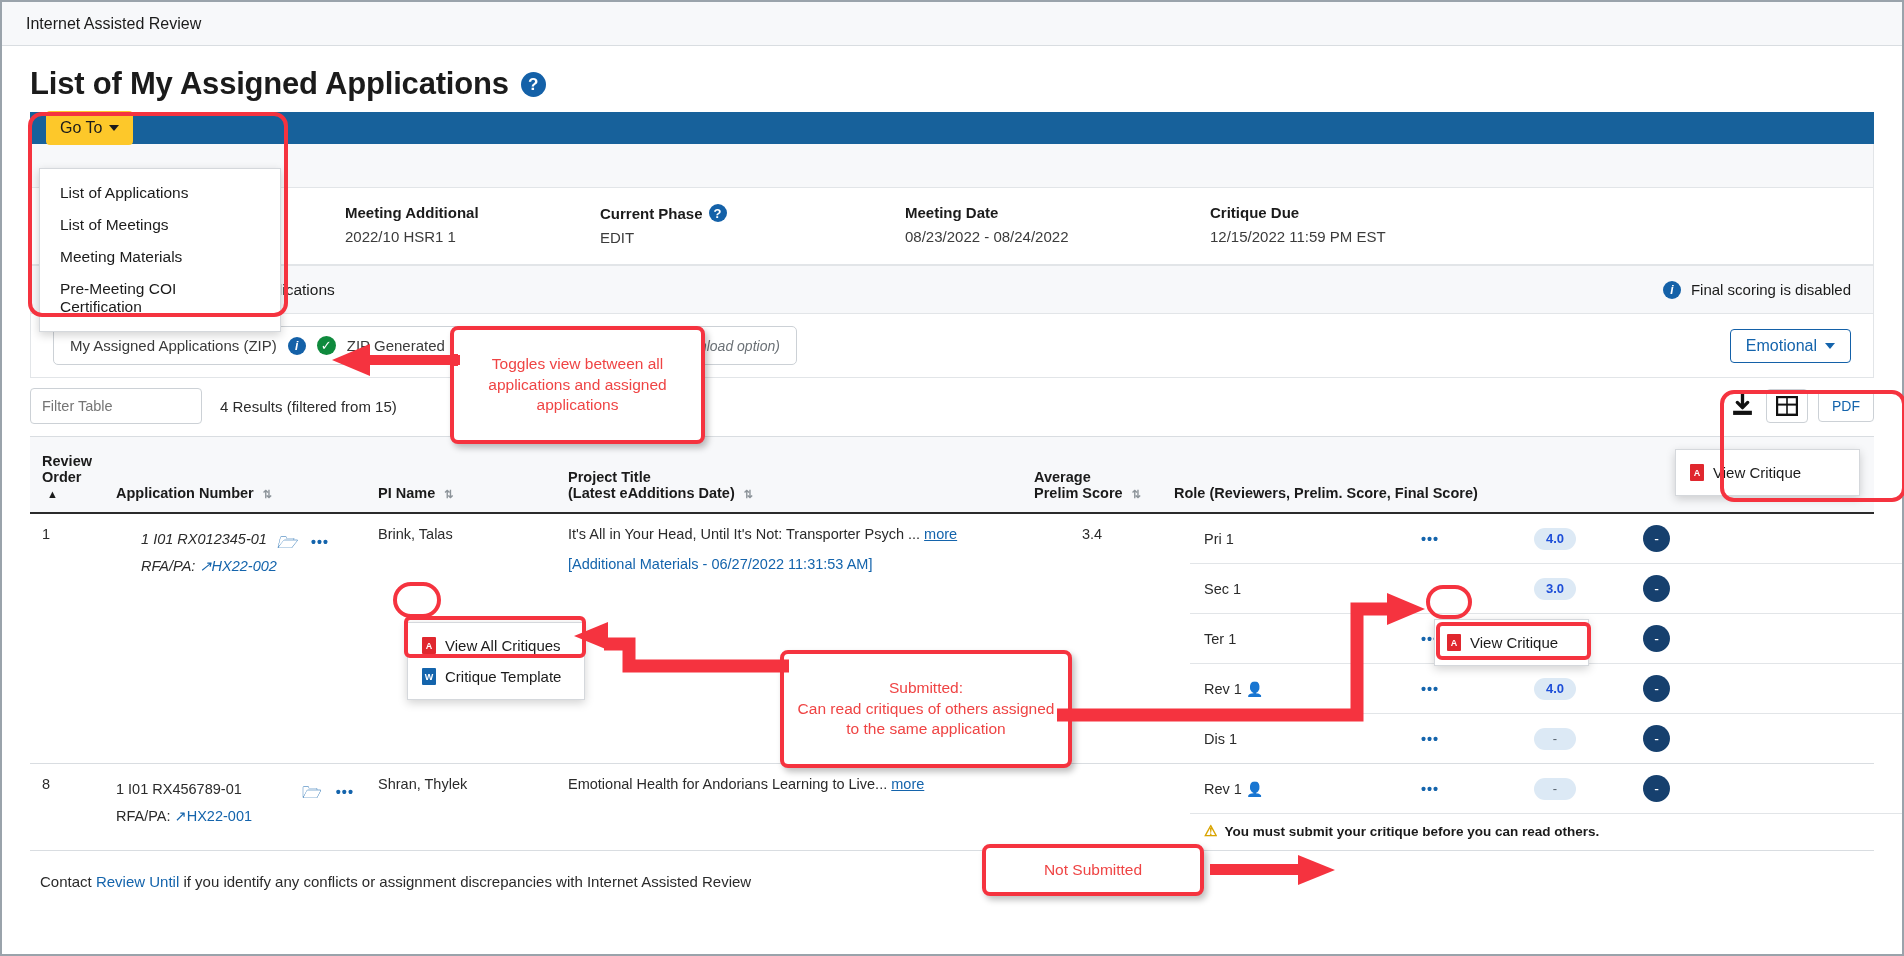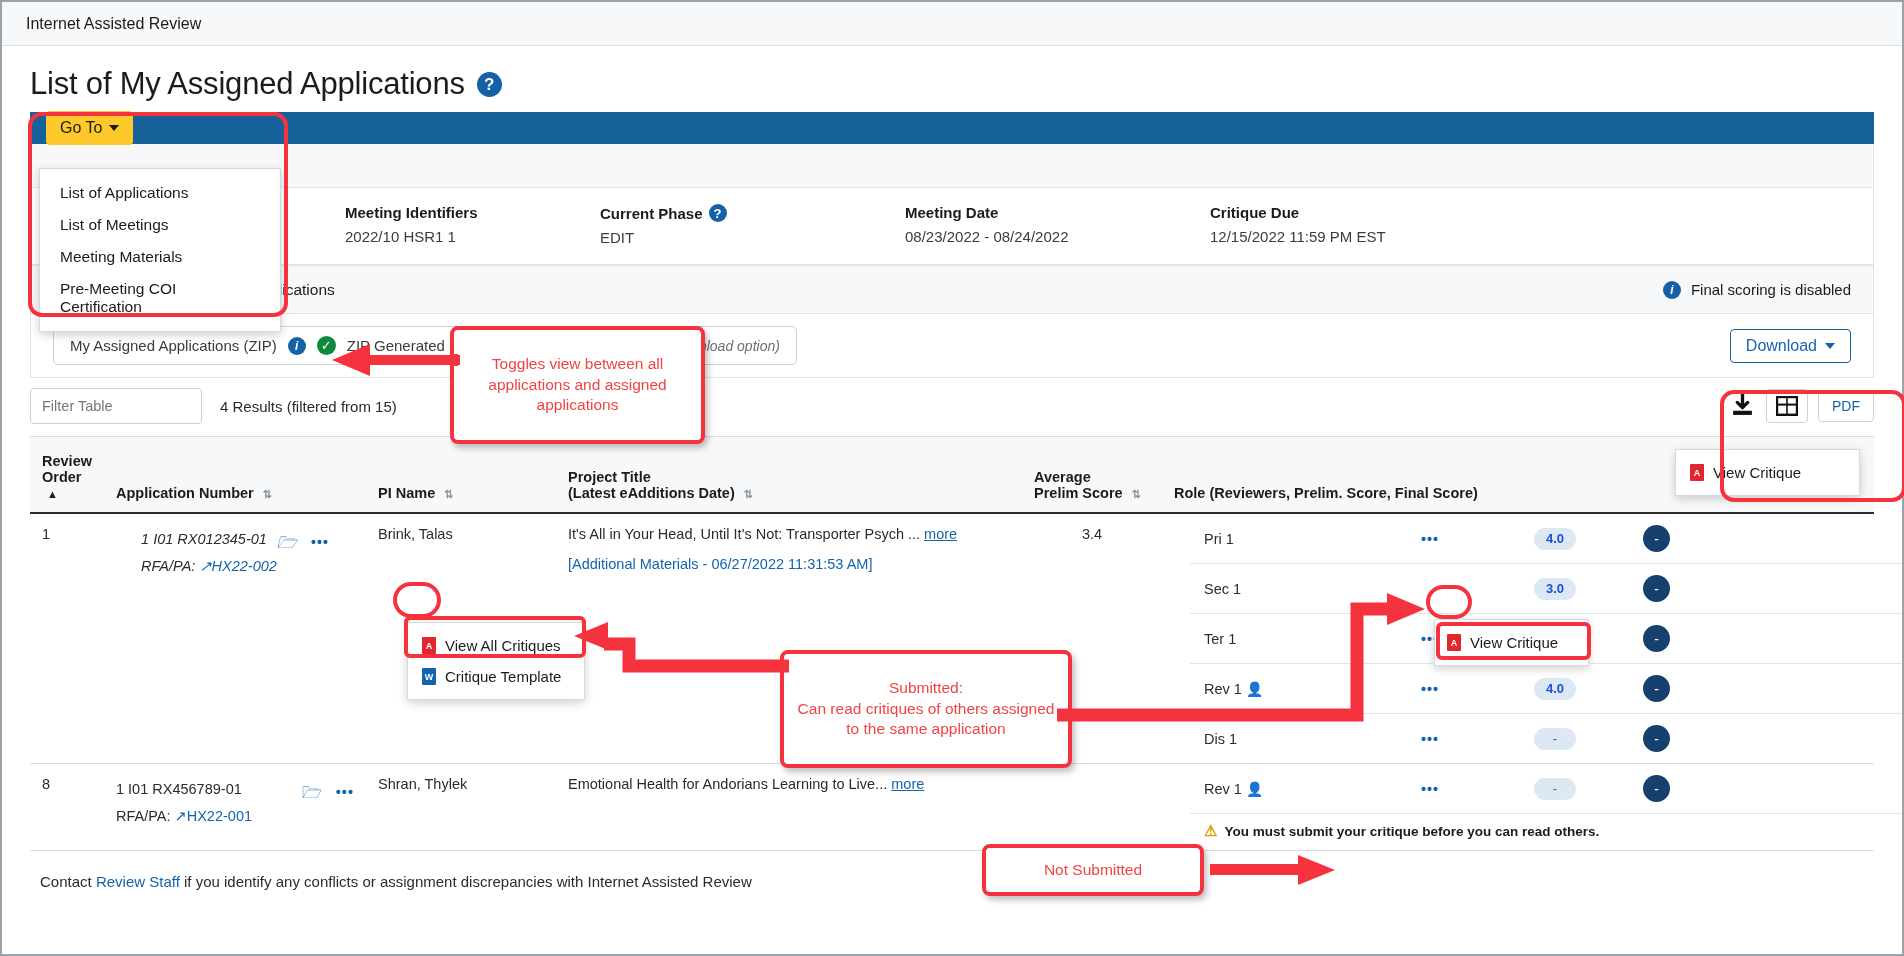--- a/index.html
+++ b/index.html
@@ -24,21 +24,21 @@
     border-bottom:1px solid #d9dde1;
     display:flex; align-items:center;
     padding-left:24px;
     font-size:16px; color:#1b1b1b;
   }
   
   .page-head {
     padding:20px 0 10px 28px;
     display:flex; align-items:center; gap:12px;
   }
-  .page-title { font-size:31px; font-weight:400; color:#1b1b1b; letter-spacing:-0.2px;}
+  .page-title { font-size:31px; font-weight:700; color:#1b1b1b; letter-spacing:-0.2px;}
   .qmark {
     width:25px;height:25px;border-radius:50%;
     background:#1461a8;color:#fff;font-size:17px;font-weight:700;
     display:inline-flex;align-items:center;justify-content:center;
     line-height:1;
   }
   .qmark.sm { width:18px;height:18px;font-size:13px; }
   
   .bluebar {
     margin:0 28px;
@@ -208,21 +208,21 @@
 
   <div class="infowrap">
     <div class="info-top"></div>
     <div class="info-row">
       <div class="info-cell" style="width:290px">
         <div class="lbl" style="visibility:hidden">&nbsp;</div>
         <div class="val">anagement</div>
       </div>
       <div class="info-cell" style="width:255px">
         <div class="lbl">
-            <span>Meeting Identifiers</span>
+            <span>Meeting Additional</span>
           </div>
         <div class="val">2022/10 HSR1 1</div>
       </div>
       <div class="info-cell" style="width:305px">
         <div class="lbl">
           <span>Current Phase</span>
           <span class="qmark sm">?</span>
         </div>
         <div class="val">EDIT</div>
       </div>
@@ -254,21 +254,21 @@
 
   <div class="zipbar">
     <div class="zipbox">
       <span>My Assigned Applications (ZIP)</span>
       <span class="info-i">i</span>
       <span class="chk">✓</span>
       <span>ZIP Generated</span>
       <span class="zipnote">(Please download ZIP file from the download option)</span>
     </div>
     <button class="dlbtn">
-      <span>Download</span>
+      <span>Emotional</span>
       <span class="caret"></span>
     </button>
   </div>
 
   <div class="dl-menu">
     <div class="it">
       <span class="pdficon">A</span>
       <span>View Critique</span>
     </div>
   </div>
@@ -489,21 +489,21 @@
               </td>
             </tr>
           </tbody>
             </table>
         </td>
       </tr>
     </tbody>
   </table>
 
   <div class="foot">
-    <span>Contact </span><a class="link" href="#">Review Staff</a><span> if you identify any conflicts or assignment discrepancies with Internet Assisted Review</span>
+    <span>Contact </span><a class="link" href="#">Review Until</a><span> if you identify any conflicts or assignment discrepancies with Internet Assisted Review</span>
   </div>
 
   <div class="ctx-menu" style="left:405px;top:620px;width:178px">
     <div class="it" style="padding:7px 14px">
       <span class="pdficon">A</span>
       <span>View All Critiques</span>
     </div>
     <div class="it" style="padding:7px 14px">
       <span class="wordicon">W</span>
       <span>Critique Template</span>

